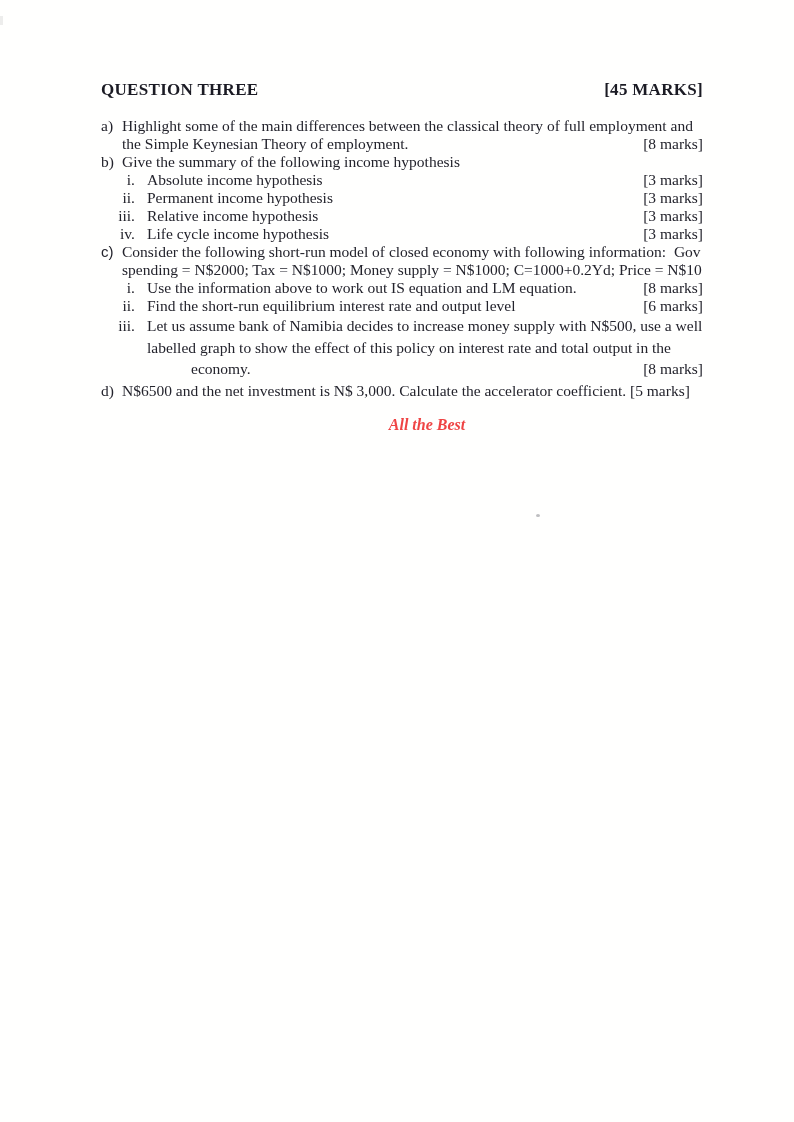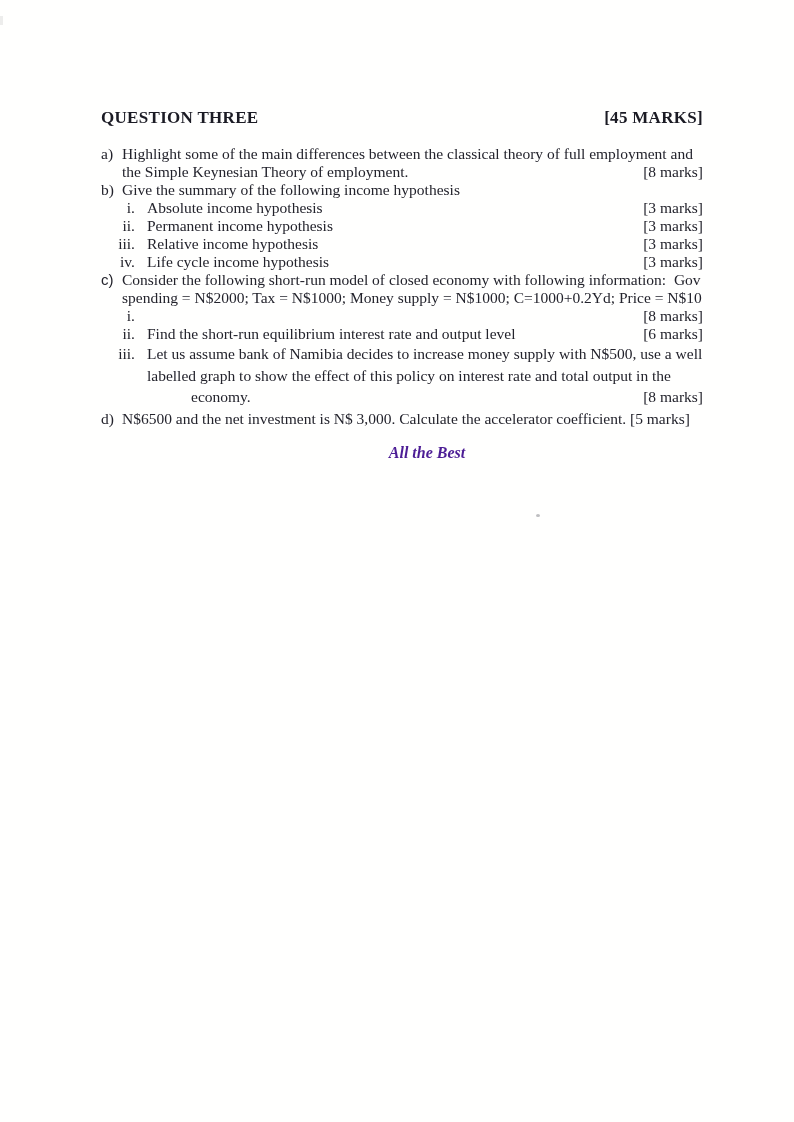--- a/index.html
+++ b/index.html
@@ -2,21 +2,21 @@
 <html><head>
 <meta charset="utf-8">
 <style>
   html, body { margin: 0; padding: 0; background: #ffffff; }
   .page {
     position: relative;
     width: 794px;
     height: 1122px;
     background: #fffffe;
     box-sizing: border-box;
-    padding: 109px 91px 0 101px;
+    padding: 81px 91px 0 101px;
     font-family: "Liberation Serif", serif;
     font-size: 15.5px;
     line-height: 18px;
     color: #23232c;
     overflow: hidden;
   }
   .heading {
     display: flex;
     align-items: baseline;
     font-weight: bold;
@@ -37,21 +37,21 @@
   .lh-wide { line-height: 21.5px; }
   .lastline { display: flex; align-items: flex-end; margin-left: 44px; }
   .footer {
     margin-top: 14px;
     text-align: center;
     padding-left: 50px;
     font-weight: bold;
     font-style: italic;
     font-size: 16px;
     line-height: 20px;
-    color: #4c1d95;
+    color: #ef4444;
   }
   .artifact-dot {
     position: absolute;
     left: 536px; top: 514px;
     width: 4px; height: 3px;
     border-radius: 50%;
     background: rgba(70, 70, 80, 0.35);
   }
   .edge-smudge {
     position: absolute;
@@ -112,20 +112,21 @@
     <span class="m1 sans">c)</span>
     <span class="txt">Consider the following short-run model of closed economy with following information:  Gov</span>
   </div>
   <div class="row">
     <span class="m1"></span>
     <span class="txt">spending = N$2000; Tax = N$1000; Money supply = N$1000; C=1000+0.2Yd; Price = N$10</span>
   </div>
 
   <div class="row">
     <span class="m2">i.</span>
+    <span class="txt">Use the information above to work out IS equation and LM equation.</span>
     <span class="marks">[8 marks]</span>
   </div>
   <div class="row">
     <span class="m2">ii.</span>
     <span class="txt">Find the short-run equilibrium interest rate and output level</span>
     <span class="marks">[6 marks]</span>
   </div>
   <div class="row lh-wide">
     <span class="m2">iii.</span>
     <div class="multiline">

